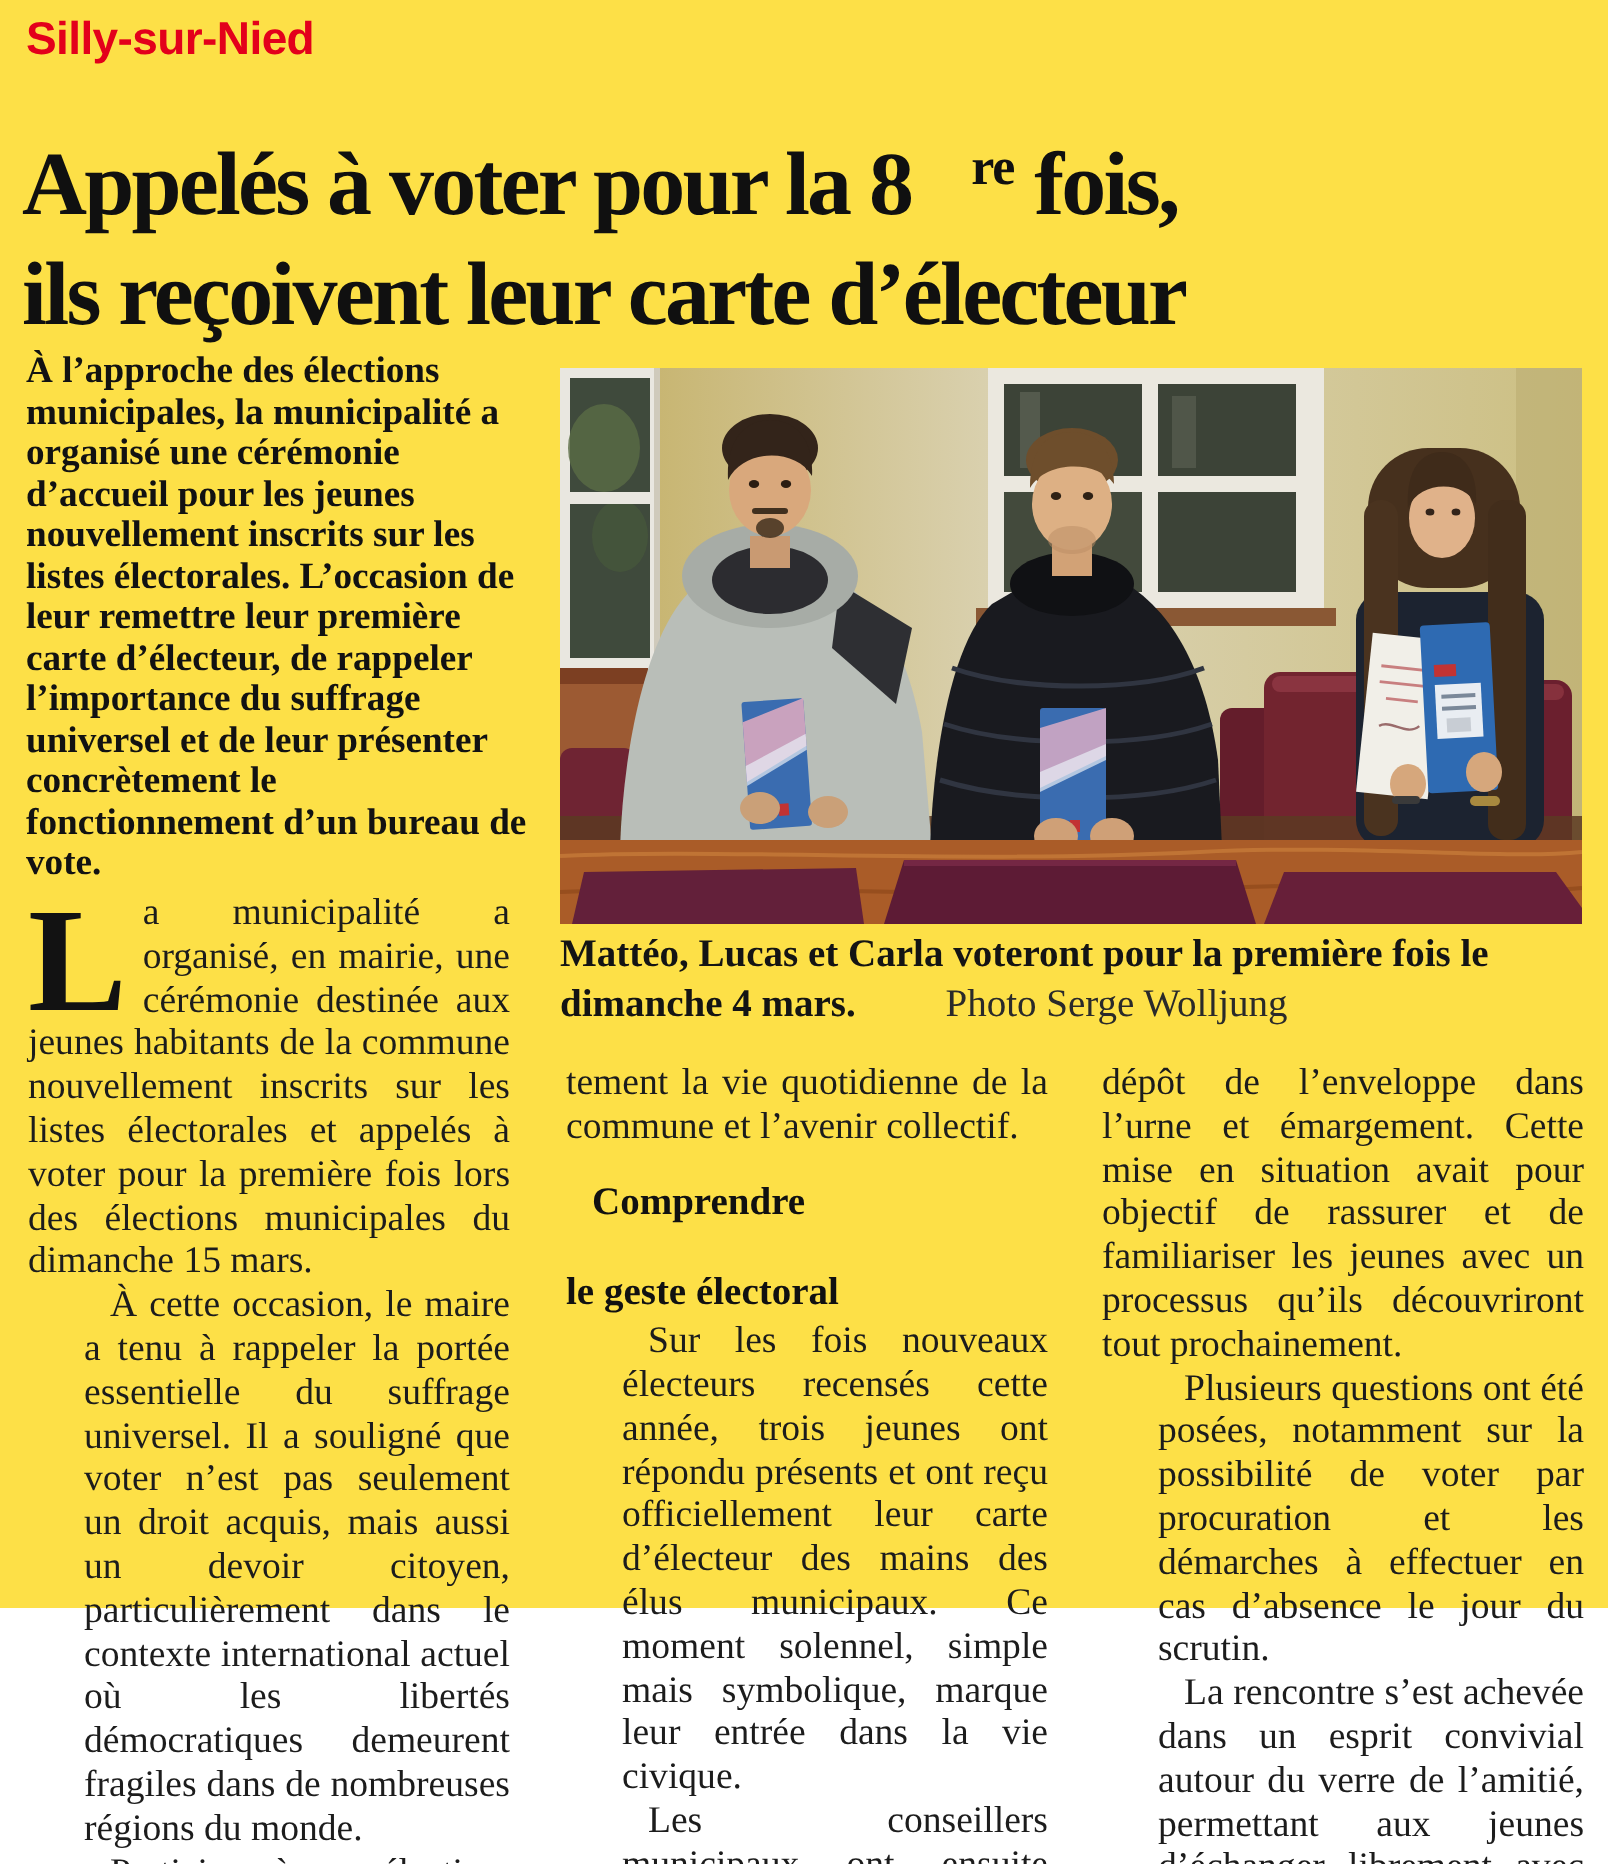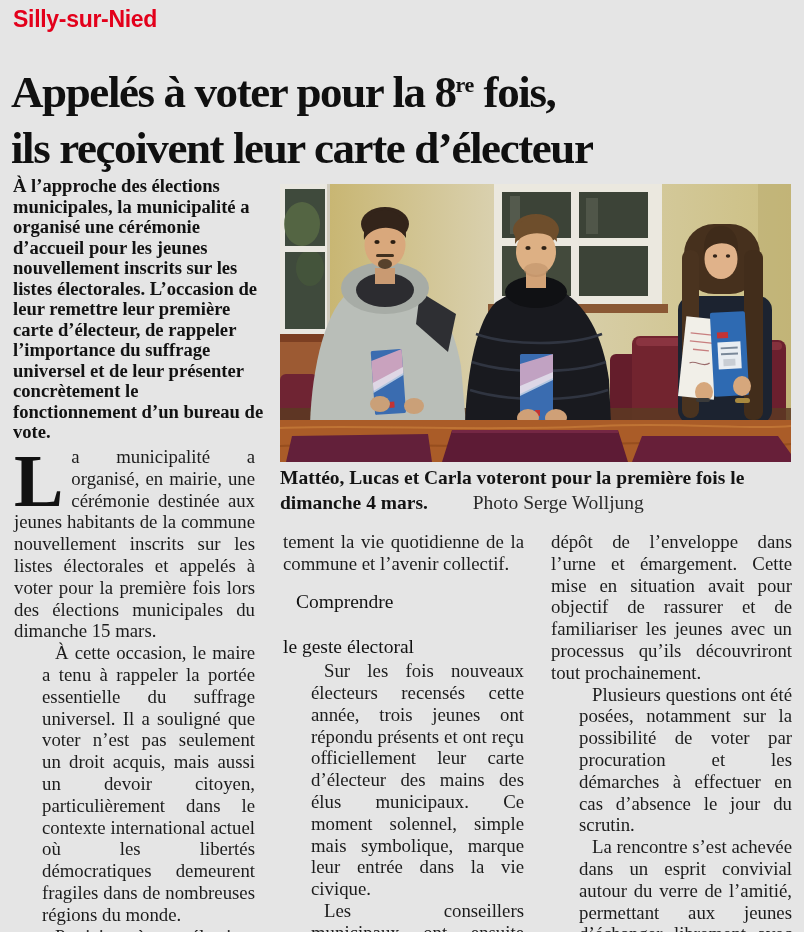--- a/index.html
+++ b/index.html
@@ -1,33 +1,33 @@
 <!DOCTYPE html>
 <html lang="fr"><head>
 <meta charset="utf-8">
 <style>
   html,body{margin:0;padding:0;}
   body{
     width:804px;height:932px;background:#ffffff;overflow:hidden;
     font-family:"Liberation Serif","DejaVu Serif",serif;color:#1b1b1b;
     -webkit-font-smoothing:antialiased;
   }
-  .page{position:relative;width:804px;height:932px;background:#e5e5e5;}
+  .page{position:relative;width:804px;height:804px;background:#fde047;}
 
   .kicker{
     position:absolute;left:13px;top:6px;
     font-family:"Liberation Sans","DejaVu Sans",sans-serif;
     font-size:23px;font-weight:bold;color:#e3001b;letter-spacing:-0.3px;
   }
   .headline{
     position:absolute;left:11px;top:38px;width:786px;
     font-size:45px;line-height:48px;font-weight:bold;color:#101010;
     letter-spacing:-1.4px;
   }
-  .headline .sup{font-size:22px;position:relative;top:-15px;letter-spacing:-0.5px;}
+  .headline .sup{font-size:26px;position:relative;top:-15px;letter-spacing:-0.5px;margin-left:30px;}
 
   .intro{
     position:absolute;left:13px;top:176px;width:254px;
     font-size:18.6px;line-height:20.5px;font-weight:bold;color:#121212;
   }
 
   .photo-wrap{position:absolute;left:280px;top:184px;width:511px;height:278px;}
   .photo-wrap svg{display:block;}
 
   .caption{
@@ -44,21 +44,21 @@
   .col p.indent{text-indent:13px;margin-left:28px;}
   .col-1{left:14px;top:446px;}
   .col-2{left:283px;top:531px;}
   .col-3{left:551px;top:531px;}
 
   .dropcap{
     float:left;font-size:74px;line-height:60px;font-weight:bold;
     padding:5px 8px 0 0;color:#121212;
   }
   .subhead{
-    font-weight:normal;font-size:19.5px;line-height:21.8px;
+    font-weight:bold;font-size:19.5px;line-height:21.8px;
     margin-top:16px;margin-bottom:2px;text-align:left;color:#111;
   }
   .subhead .l1{display:block;text-indent:13px;}
   .subhead .l2{display:block;margin-top:24px;}
 </style>
 </head>
 <body>
 
 <div class="page">
 

